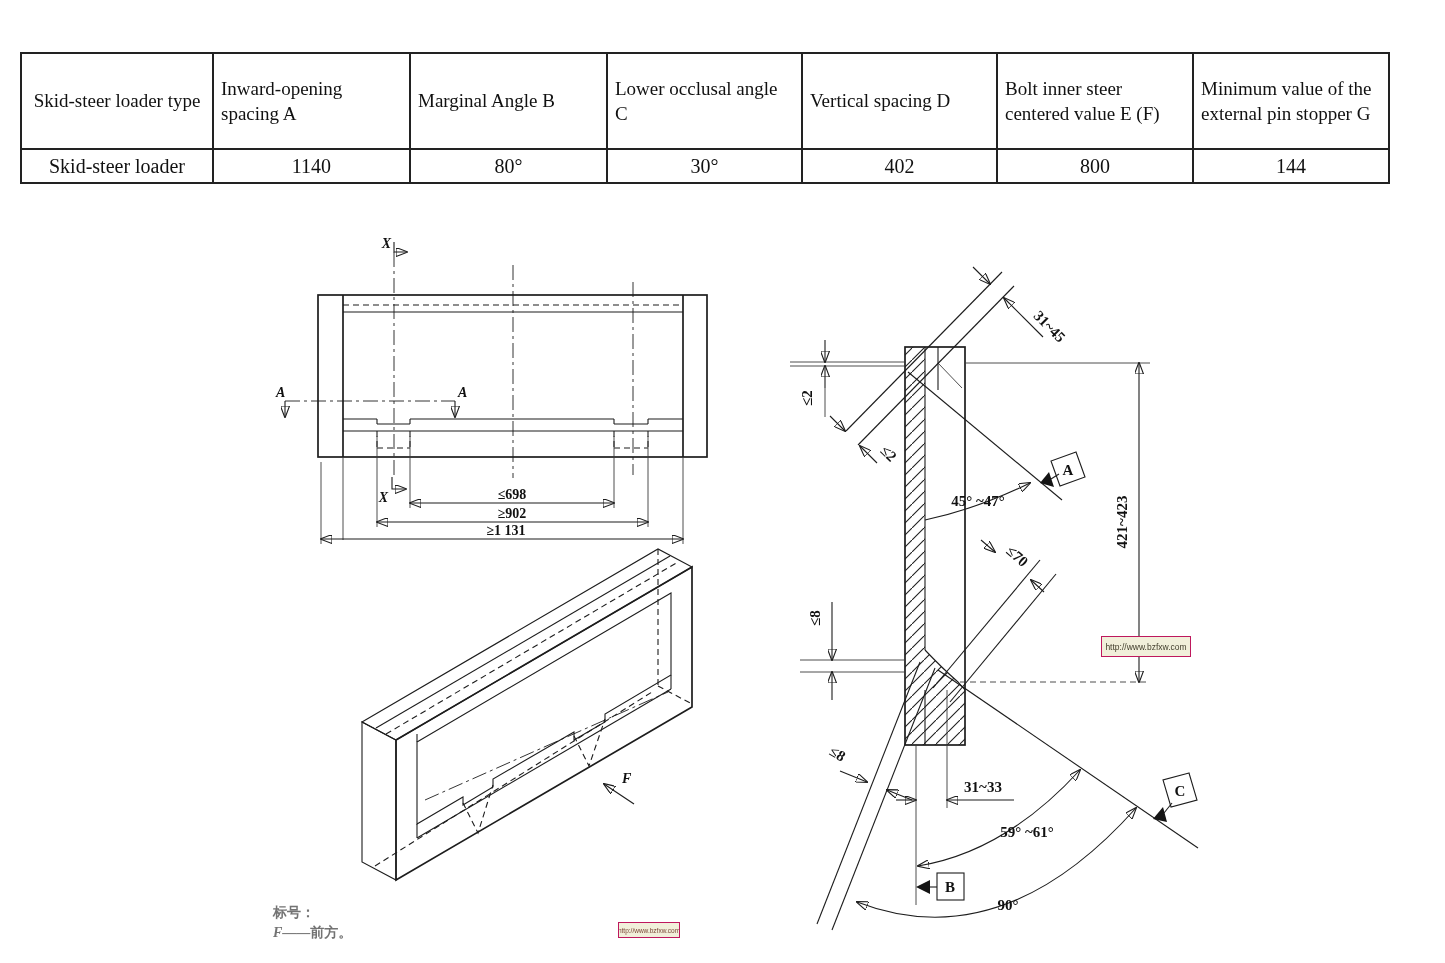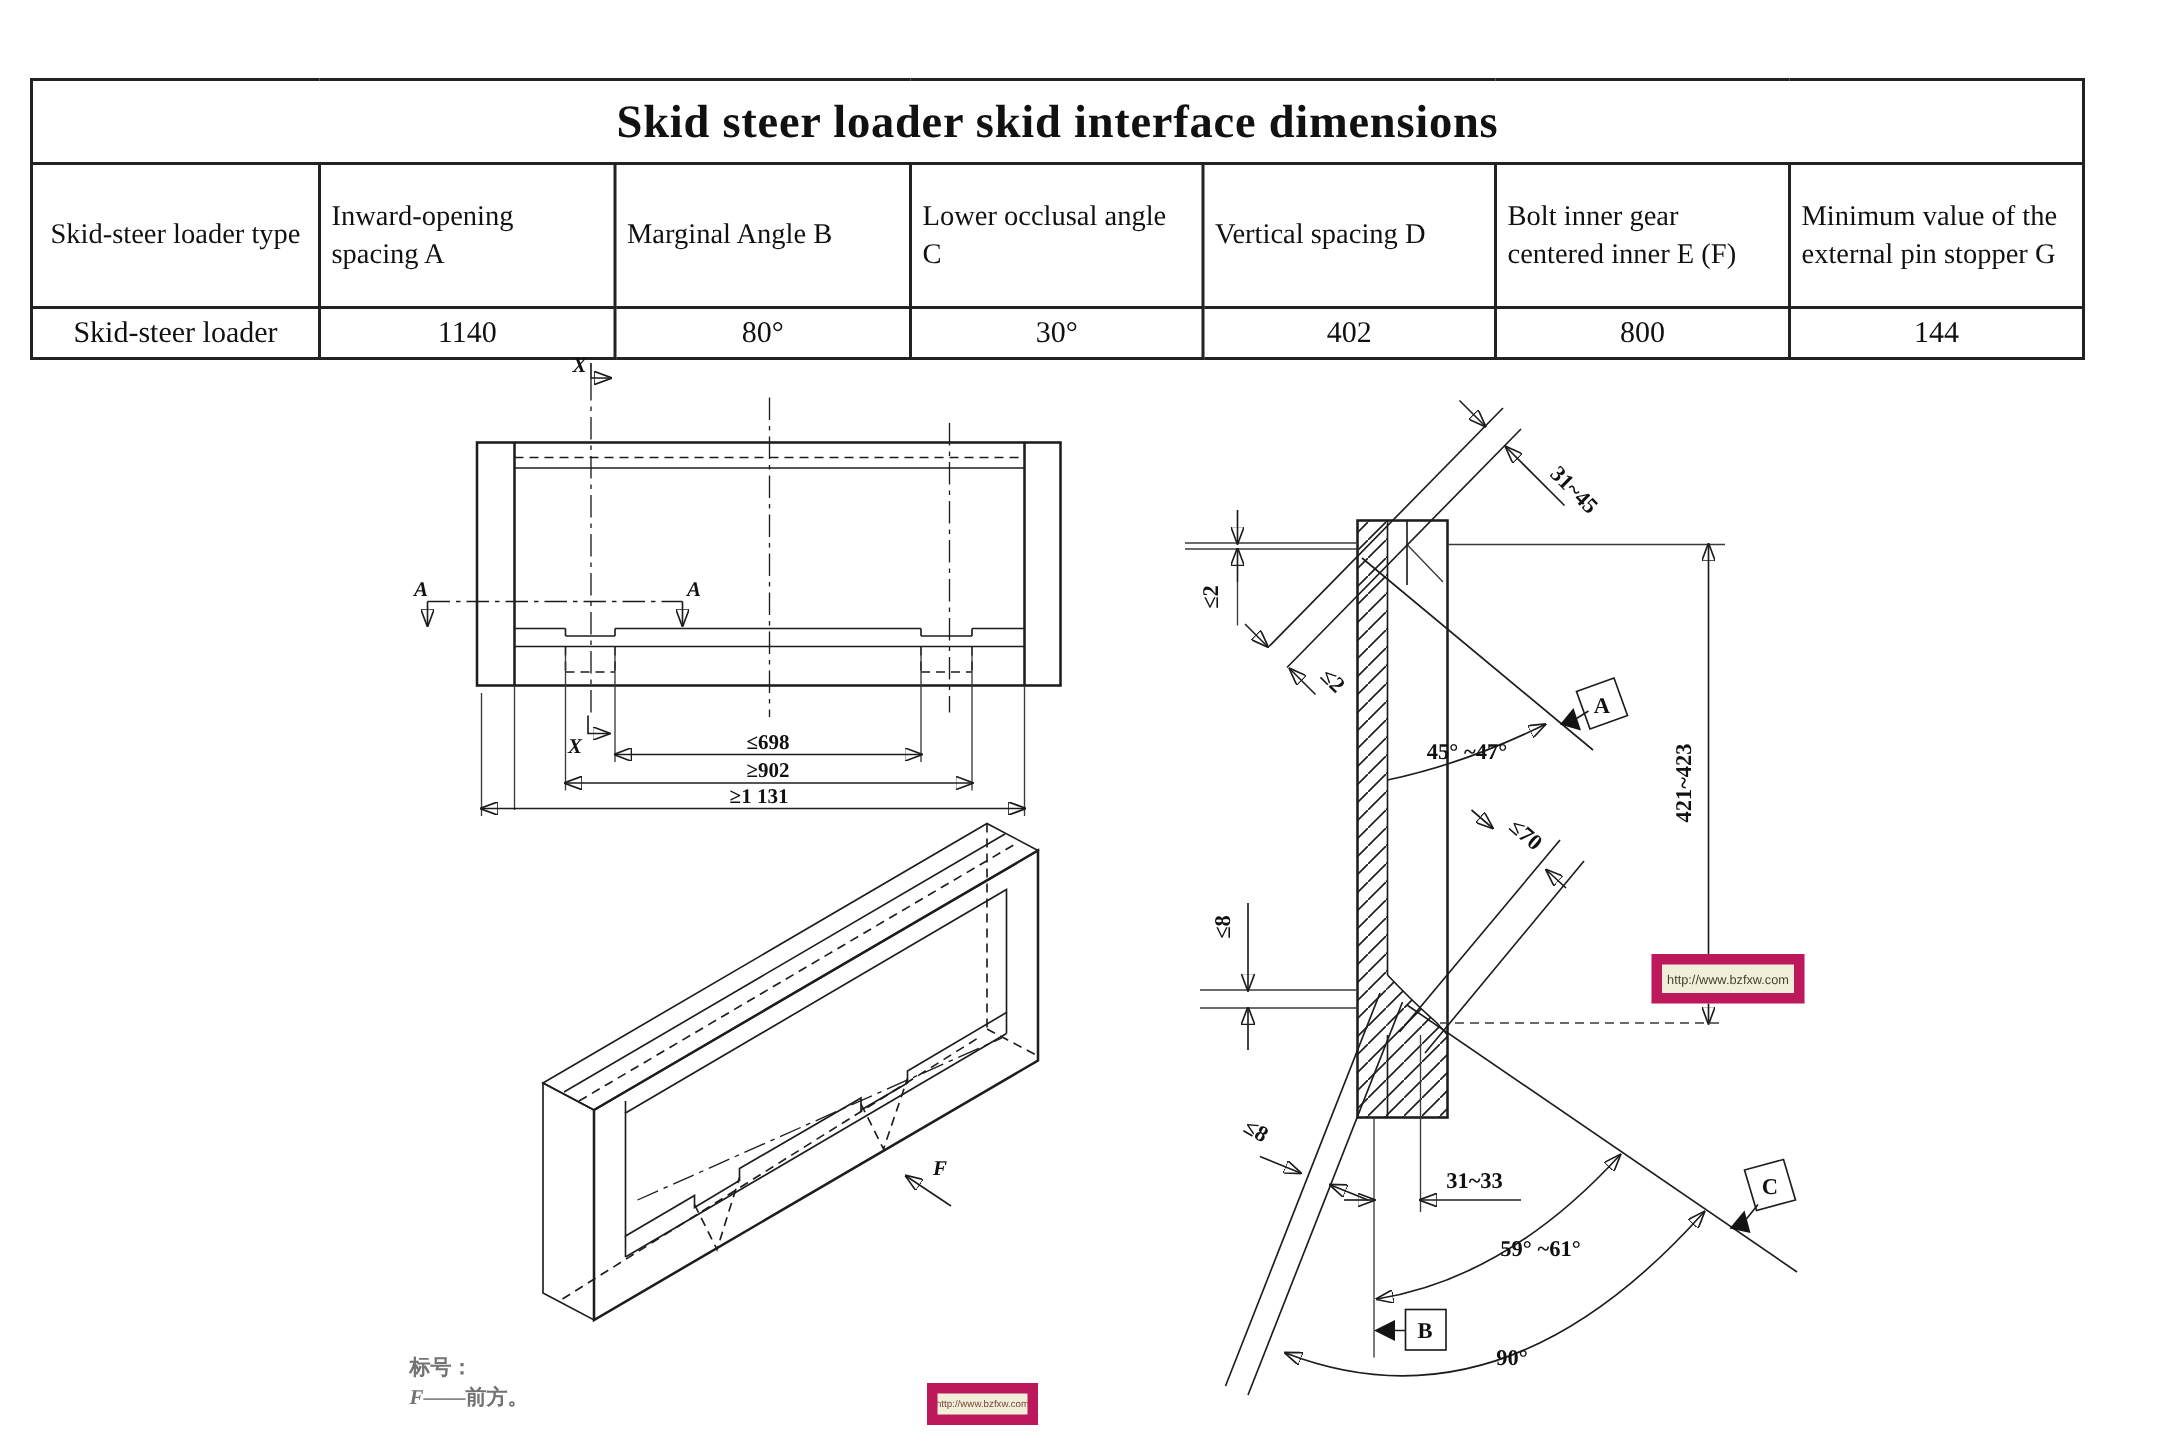--- a/index.html
+++ b/index.html
@@ -29,50 +29,47 @@
   text{stroke:none;fill:#111;}
   .dim{font:600 14px "Liberation Serif",serif;}
   .dimL{font:600 15px "Liberation Serif",serif;}
   .it{font:italic 700 14px "Liberation Serif",serif;}
   .datum{font:700 15px "Liberation Serif",serif;}
 
   
   .note{position:absolute;left:273px;top:903px;z-index:2;font-size:14px;font-weight:bold;
         line-height:1.45;color:#737373;}
   .note .fi{font-style:italic;font-family:"Liberation Serif",serif;}
-  .wm{position:absolute;z-index:3;background:#f1efda;border:7px solid #be185d;
+  .wm{position:absolute;z-index:3;background:#f1efda;border:1px solid #be185d;
       color:#7a4636;display:flex;align-items:center;justify-content:center;
       font-family:"Liberation Sans",sans-serif;white-space:nowrap;overflow:hidden;}
   .wm.small{left:618px;top:922px;width:60px;height:14px;font-size:6.5px;}
   .wm.large{left:1101px;top:636px;width:88px;height:19px;font-size:8.5px;color:#44402e;}
 </style>
 </head>
 <body>
 
 <table class="spec-table">
   <colgroup>
     <col style="width:192px">
       <col style="width:197px">
       <col style="width:197px">
     <col style="width:195px">
       <col style="width:195px">
       <col style="width:196px">
       <col style="width:196px">
   </colgroup>
   <tbody>
-      <tr>
-    <td class="title-cell" colspan="7">Skid steer loader skid interface dimensions</td>
-  </tr>
   <tr>
     <td class="hdr center">Skid-steer loader type</td>
     <td class="hdr">Inward-opening spacing A</td>
     <td class="hdr">Marginal Angle B</td>
     <td class="hdr">Lower occlusal angle C</td>
     <td class="hdr">Vertical spacing D</td>
-    <td class="hdr">Bolt inner gear centered inner E (F)</td>
+    <td class="hdr">Bolt inner steer centered value E (F)</td>
     <td class="hdr">Minimum value of the external pin stopper G</td>
   </tr>
   <tr>
     <td class="val">Skid-steer loader</td>
     <td class="val">1140</td>
     <td class="val">80°</td>
     <td class="val">30°</td>
     <td class="val">402</td>
     <td class="val">800</td>
     <td class="val">144</td>

